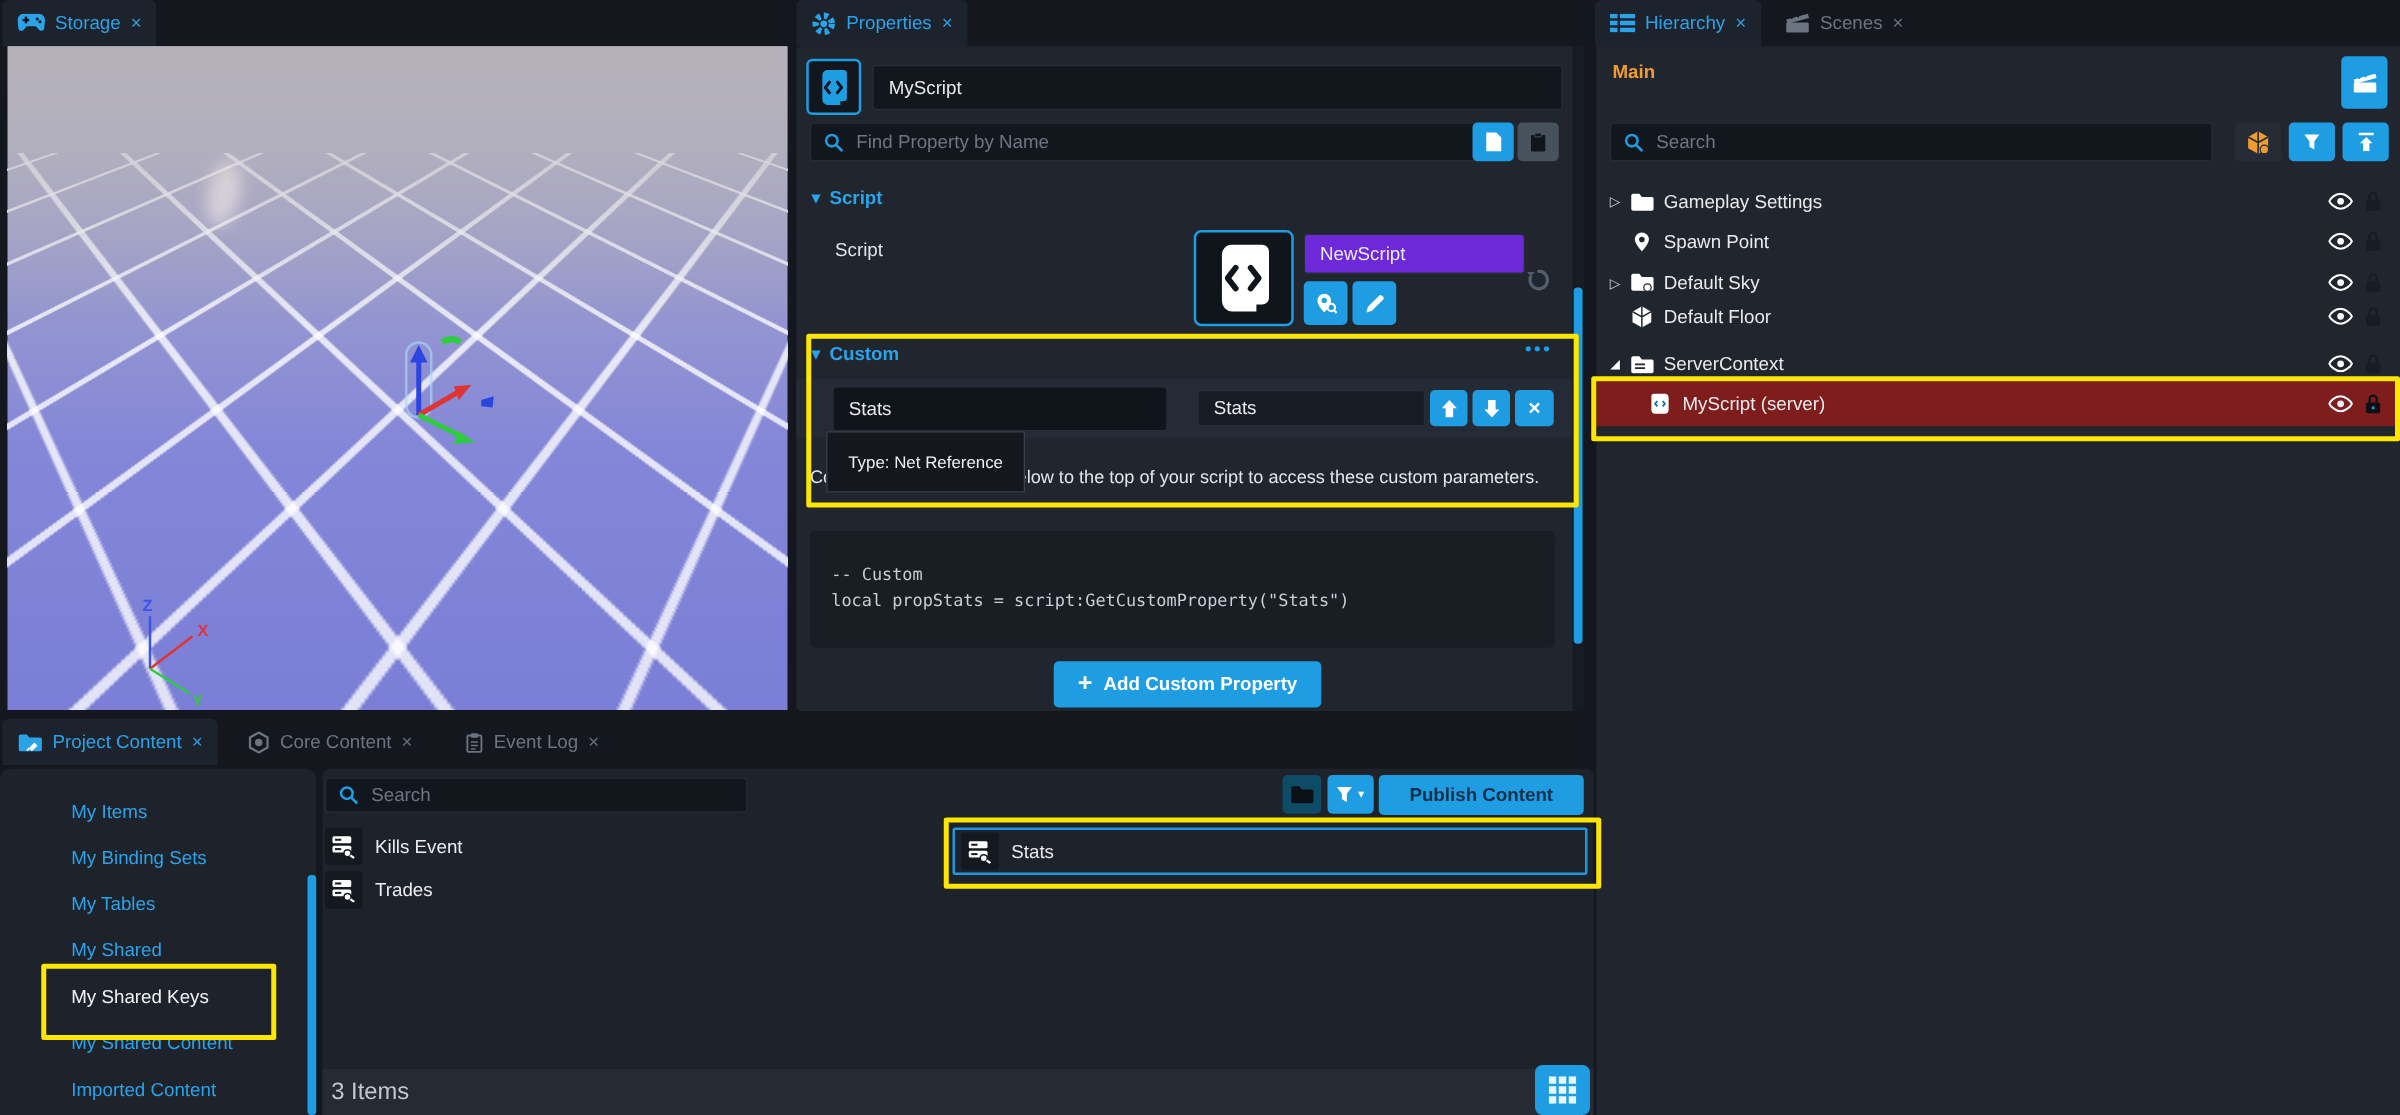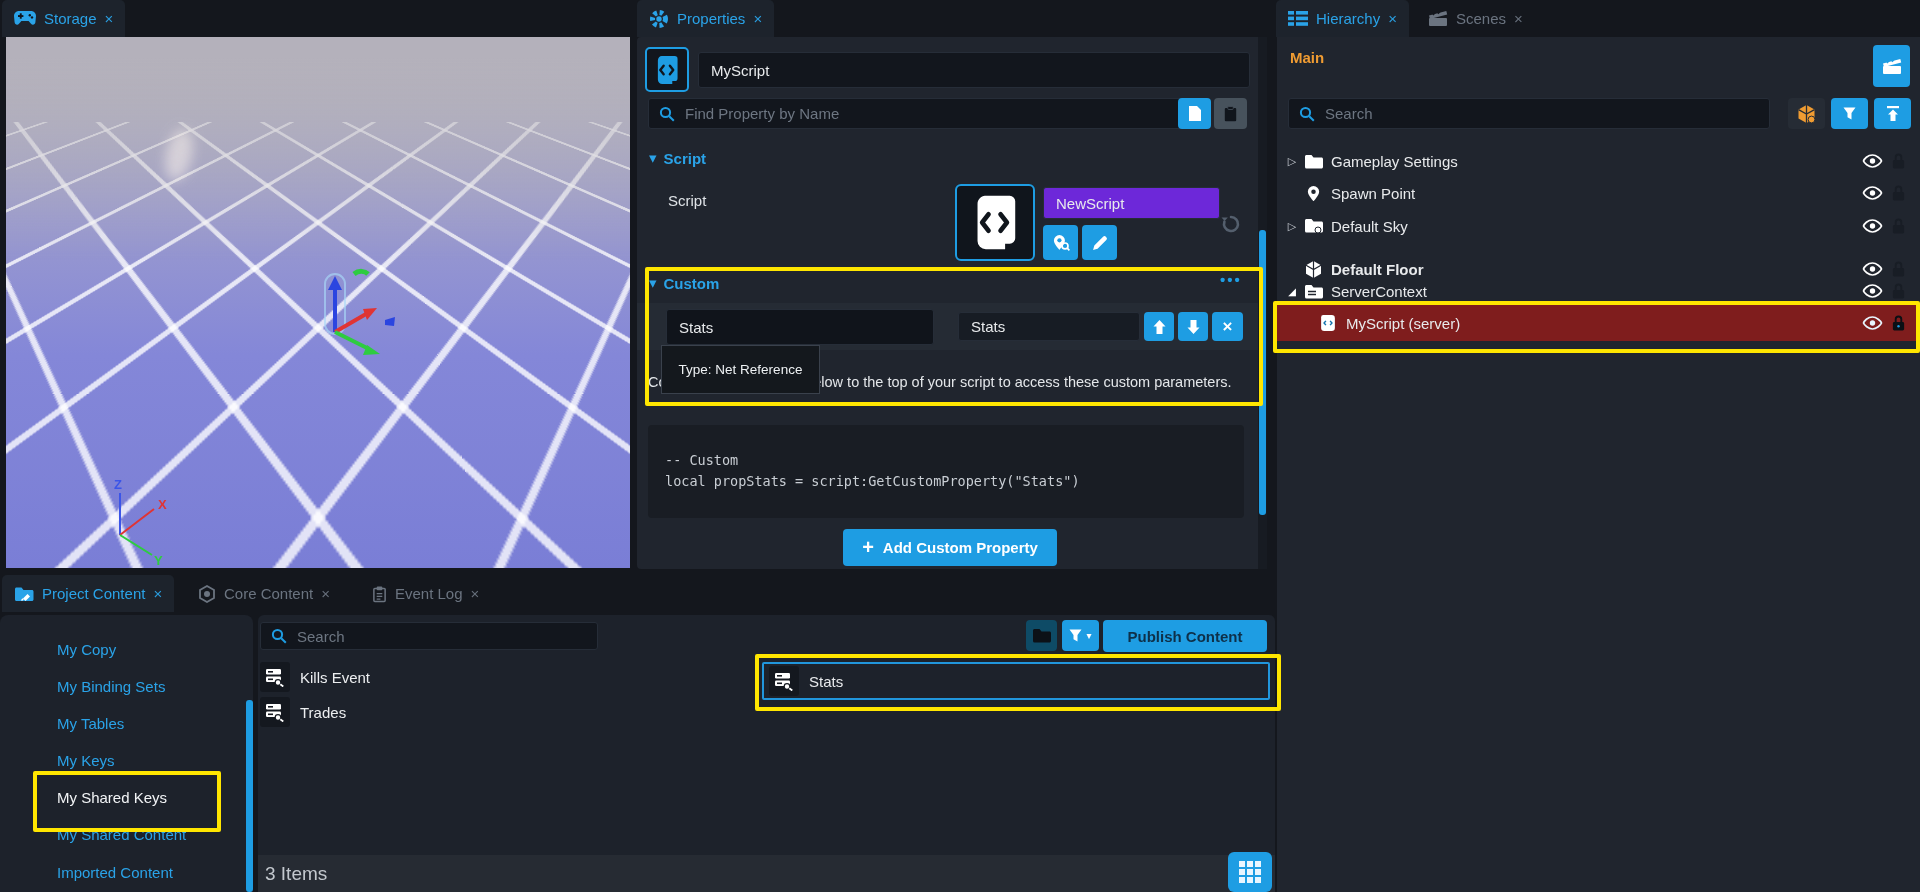--- a/index.html
+++ b/index.html
@@ -333,21 +333,21 @@
       <span class="eye"><svg width="21" height="14" viewBox="0 0 20 14">
             <path d="M10 1C5 1 1.7 5 1 7c.7 2 5 6 9 6s8.3-4 9-6c-.7-2-5-6-9-6z" fill="none" stroke="#fff" stroke-width="1.7"></path>
             <circle cx="10" cy="7" r="2.7" fill="#fff"></circle>
           </svg></span>
       <span class="lock"><svg width="15" height="18" viewBox="0 0 16 18">
             <rect x="2" y="8" width="12" height="9" rx="1.5" fill="#181d25"></rect>
             <path d="M5 8V5a3 3 0 0 1 6 0v3" fill="none" stroke="#181d25" stroke-width="2"></path>
           </svg></span>
     </div>
 
-    <div class="hrow" style="top:216px;font-weight:bold;">
+    <div class="hrow" style="top:200px;">
       <span class="exp"></span>
       <span class="hicon">
           <svg width="17" height="18" viewBox="0 0 17 18">
             <path d="M8.5 1l7.5 4.3v8.4L8.5 18 1 13.7V5.3z" fill="#fff"></path>
             <path d="M8.5 1v8.6M1 5.3l7.5 4.3 7.5-4.3M8.5 18V9.6" stroke="#20252e" stroke-width="1.2" fill="none"></path>
           </svg>
         </span>
       <span class="hlab">Default Floor</span>
       <span class="eye"><svg width="21" height="14" viewBox="0 0 20 14">
             <path d="M10 1C5 1 1.7 5 1 7c.7 2 5 6 9 6s8.3-4 9-6c-.7-2-5-6-9-6z" fill="none" stroke="#fff" stroke-width="1.7"></path>
@@ -421,24 +421,24 @@
           <rect x="2" y="3" width="12" height="14" rx="1" fill="none" stroke="#6b7480" stroke-width="1.6"></rect>
           <rect x="5" y="1" width="6" height="4" rx="1" fill="#6b7480"></rect>
           <path d="M5 8.5h6M5 11.5h6M5 14.5h4" stroke="#6b7480" stroke-width="1.3"></path>
         </svg>
       <span>Event Log</span>
       <span class="close">×</span>
     </div>
   </div>
 
   <div class="panel" style="left:0;top:615px;width:253px;height:277px;background:#1d222b;border-radius:8px 8px 0 0;">
-    <div class="side-item" style="top:26px;">My Copy</div>
+    <div class="side-item" style="top:26px;">My Items</div>
     <div class="side-item" style="top:63px;">My Binding Sets</div>
     <div class="side-item" style="top:100px;">My Tables</div>
-    <div class="side-item" style="top:137px;">My Keys</div>
+    <div class="side-item" style="top:137px;">My Shared</div>
     <div class="side-item sel" style="top:174px;">My Shared Keys</div>
     <div class="side-item" style="top:211px;">My Shared Content</div>
     <div class="side-item" style="top:249px;">Imported Content</div>
     <div class="thumb" style="left:246px;top:85px;width:7px;height:192px;"></div>
   </div>
 
   <div class="panel" style="left:258px;top:615px;width:1017px;height:277px;background:#1d222b;border-radius:6px 6px 0 0;">
     <div class="field" style="left:2px;top:7px;width:338px;height:28px;">
       <svg width="16" height="16" viewBox="0 0 16 16">
           <circle cx="6.5" cy="6.5" r="4.6" fill="none" stroke="#1e9de3" stroke-width="2"></circle>

